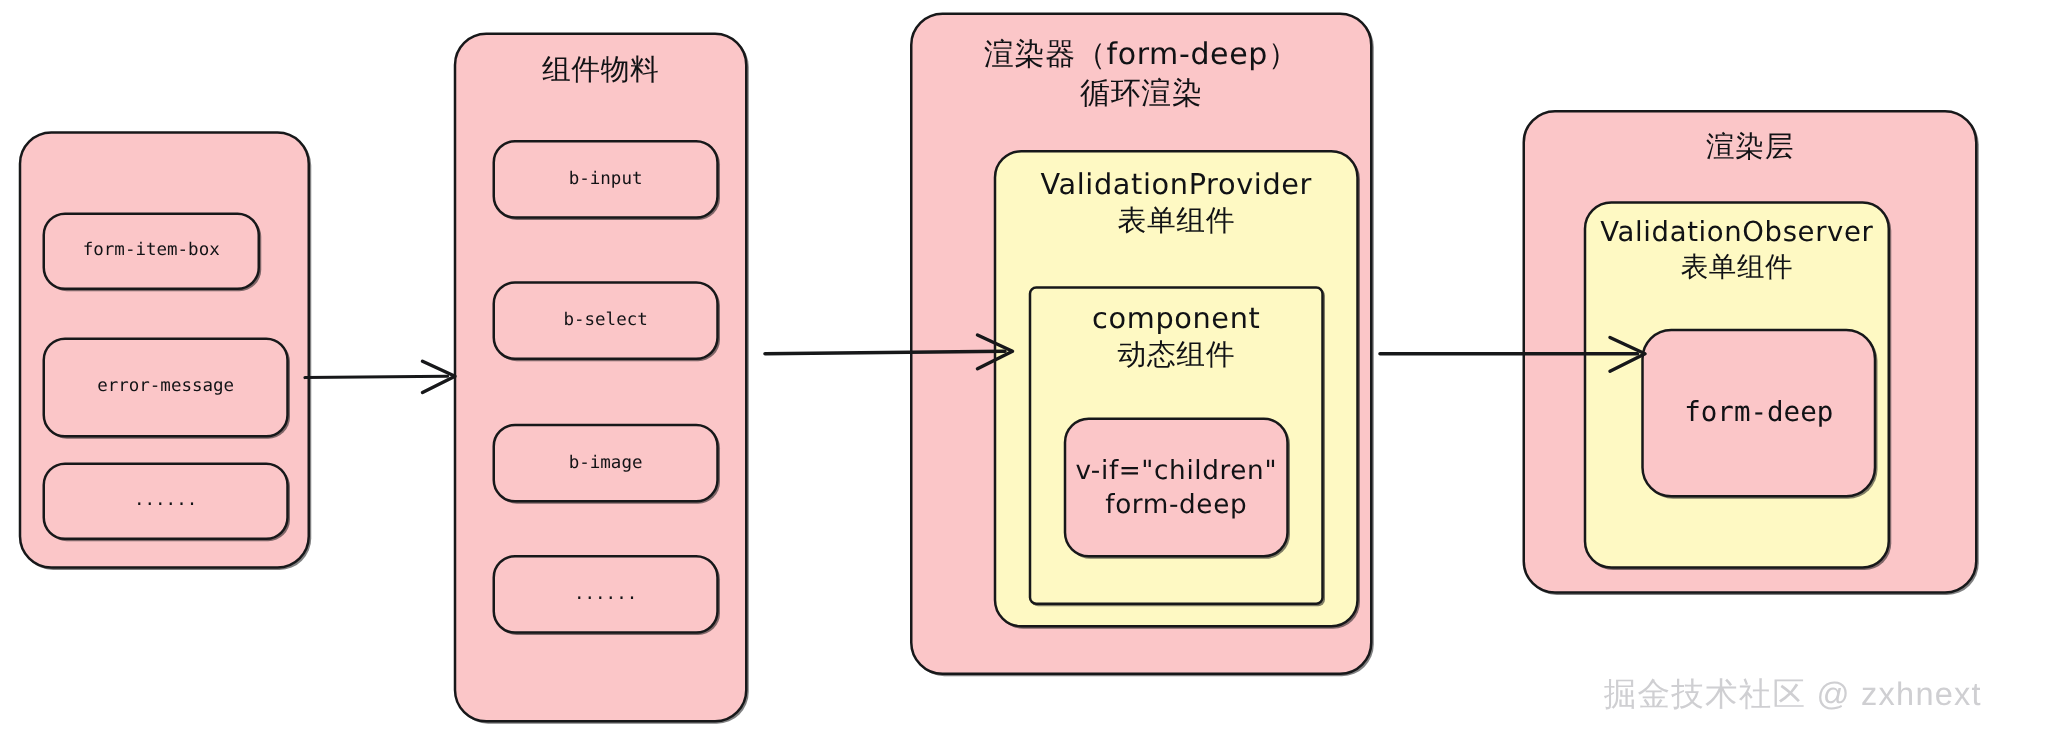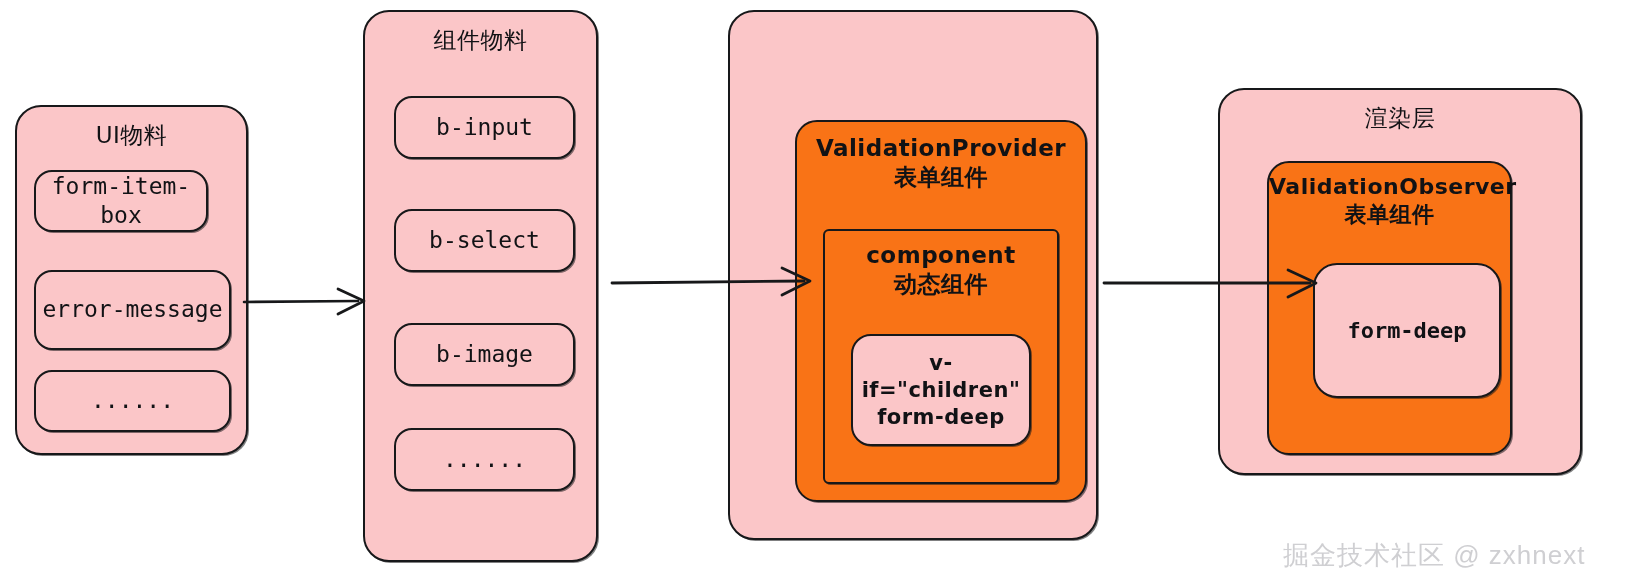--- a/index.html
+++ b/index.html
@@ -25,23 +25,22 @@
   .box {
     position: absolute;
     box-sizing: border-box;
     background: #fbc6c8;
     border: 2.5px solid #17181a;
     border-radius: 26px;
     
     box-shadow: 1.5px 1.5px 0 -0.5px rgba(23,24,26,0.55);
   }
   .box.inner {
-    background: #f97316;
+    background: #fef9c3;
     border-width: 2.2px;
-    font-weight: bold;
   }
   .box.chip {
     border-radius: 18px;
     border-width: 2.4px;
   }
 
   .title {
     position: absolute;
     left: 0;
     right: 0;
@@ -51,21 +50,21 @@
     letter-spacing: 0.5px;
     line-height: 1.28;
     white-space: pre-line;
   }
   .t-col   { font-size: 23px; }
   .t-col-lg{ font-size: 24px; }
   .t-inner { font-size: 23px; }
   .t-chip  { font-size: 18px; }
   .t-chip-mono {
     font-family: "DejaVu Sans Mono", "Liberation Mono", monospace;
-    font-size: 23px;
+    font-size: 14px;
     letter-spacing: 0px;
   }
   .t-center-mid {
     top: 50%;
     transform: translateY(-50%);
   }
 
   
   .arrow { position: absolute; pointer-events: none; }
 
@@ -79,56 +78,57 @@
     white-space: nowrap;
     user-select: none;
   }
 </style>
 </head>
 <body>
 
 <div id="stage">
 
   <div class="box" style="left:15px; top:105px; width:233px; height:350px;">
-    <div class="title t-col" style="top:14px;">UI物料</div>
 
     <div class="box chip" style="left:17px; top:63px; width:174px; height:62px;">
       <div class="title t-chip-mono t-center-mid">form-item-box</div>
     </div>
 
     <div class="box chip" style="left:17px; top:163px; width:197px; height:80px;">
       <div class="title t-chip-mono t-center-mid">error-message</div>
     </div>
 
     <div class="box chip" style="left:17px; top:263px; width:197px; height:62px;">
       <div class="title t-chip-mono t-center-mid">......</div>
     </div>
   </div>
 
-  <div class="box" style="left:363px; top:10px; width:235px; height:552px;">
+  <div class="box" style="left:363px; top:26px; width:235px; height:552px;">
     <div class="title t-col" style="top:14px;">组件物料</div>
 
     <div class="box chip" style="left:29px; top:84px; width:181px; height:63px;">
       <div class="title t-chip-mono t-center-mid">b-input</div>
     </div>
 
     <div class="box chip" style="left:29px; top:197px; width:181px; height:63px;">
       <div class="title t-chip-mono t-center-mid">b-select</div>
     </div>
 
     <div class="box chip" style="left:29px; top:311px; width:181px; height:63px;">
       <div class="title t-chip-mono t-center-mid">b-image</div>
     </div>
 
     <div class="box chip" style="left:29px; top:416px; width:181px; height:63px;">
       <div class="title t-chip-mono t-center-mid">......</div>
     </div>
   </div>
 
   <div class="box" style="left:728px; top:10px; width:370px; height:530px;">
+    <div class="title t-col-lg" style="top:16px;">渲染器（form-deep）
+循环渲染</div>
 
     <div class="box inner" style="left:65px; top:108px; width:292px; height:382px; border-radius:22px;">
       <div class="title t-inner" style="top:12px;">ValidationProvider
 表单组件</div>
 
       <div class="box inner" style="left:26px; top:107px; width:236px; height:255px; border-radius:6px;">
         <div class="title t-inner" style="top:10px;">component
 动态组件</div>
 
         <div class="box chip" style="left:26px; top:103px; width:180px; height:112px; border-radius:20px;">

